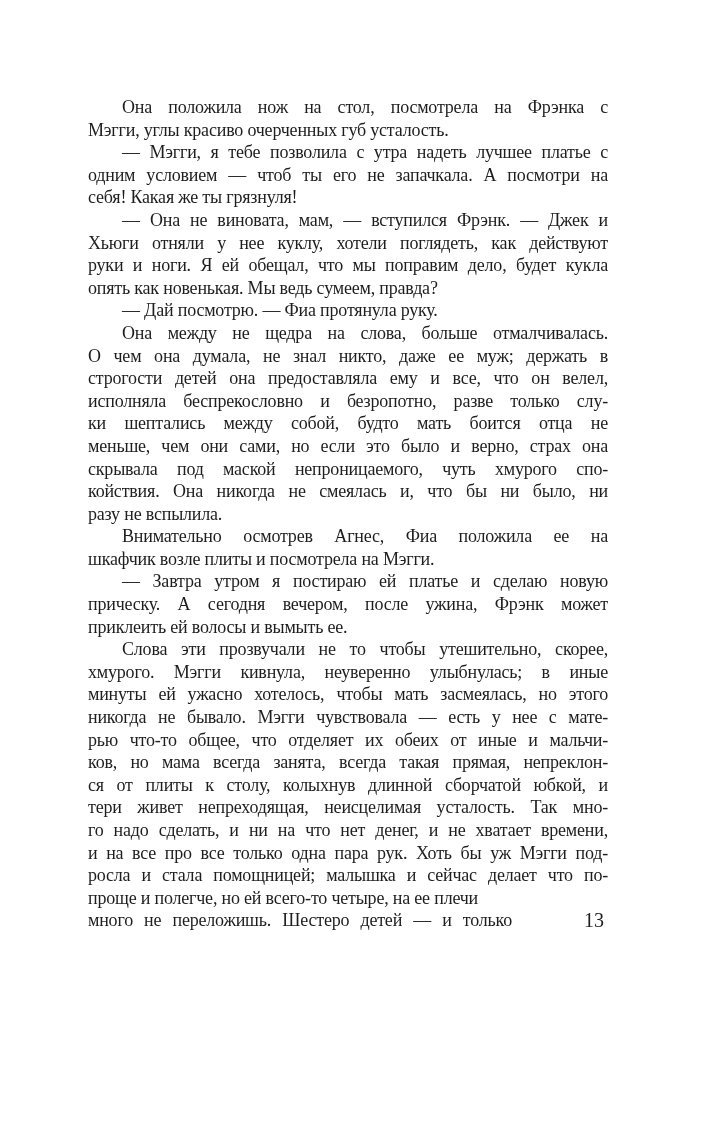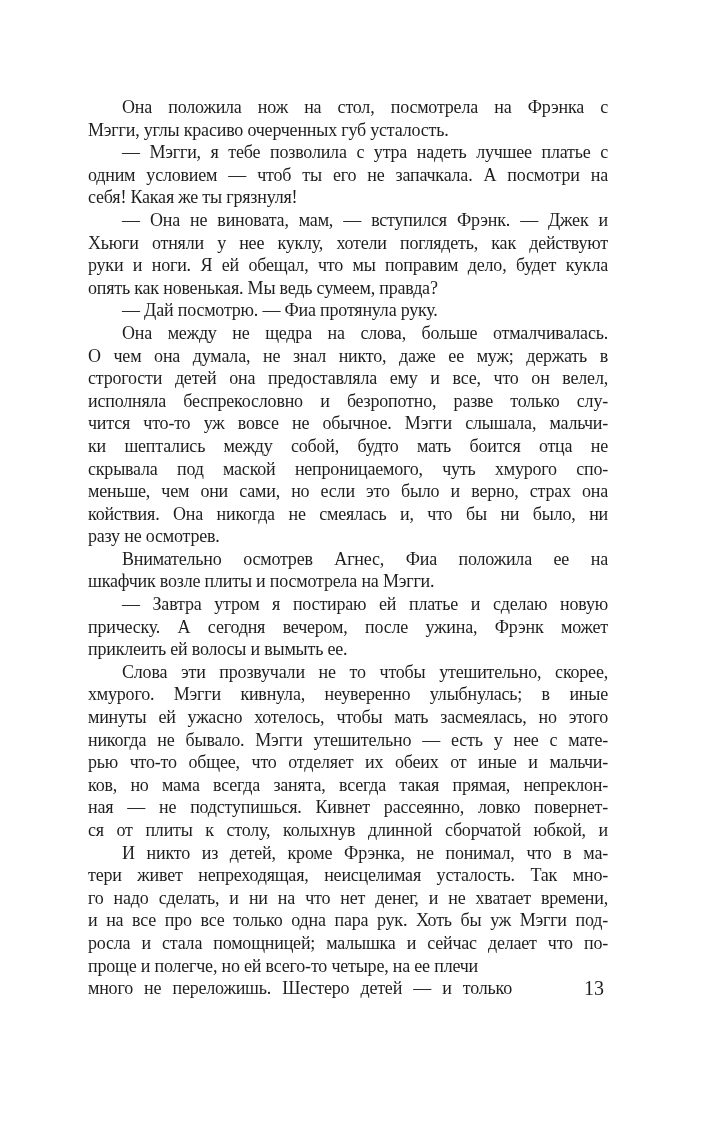--- a/index.html
+++ b/index.html
@@ -72,48 +72,45 @@
         <div class="line plain">опять как новенькая. Мы ведь сумеем, правда?</div>
       </div>
       <div class="paragraph">
         <div class="line indent plain">— Дай посмотрю. — Фиа протянула руку.</div>
       </div>
       <div class="paragraph">
         <div class="line indent">Она между не щедра на слова, больше отмалчивалась.</div>
         <div class="line">О чем она думала, не знал никто, даже ее муж; держать в</div>
         <div class="line">строгости детей она предоставляла ему и все, что он велел,</div>
         <div class="line">исполняла беспрекословно и безропотно, разве только слу-</div>
-        <div class="line">чится что-то уж вовсе не обычное. Мэгги слышала, мальчи-</div>
         <div class="line">ки шептались между собой, будто мать боится отца не</div>
+        <div class="line">меньше, чем они сами, но если это было и верно, страх она</div>
         <div class="line">скрывала под маской непроницаемого, чуть хмурого спо-</div>
-        <div class="line">меньше, чем они сами, но если это было и верно, страх она</div>
         <div class="line">койствия. Она никогда не смеялась и, что бы ни было, ни</div>
-        <div class="line plain">разу не осмотрев.</div>
+        <div class="line plain">разу не вспылила.</div>
       </div>
       <div class="paragraph">
         <div class="line indent">Внимательно осмотрев Агнес, Фиа положила ее на</div>
         <div class="line plain">шкафчик возле плиты и посмотрела на Мэгги.</div>
       </div>
       <div class="paragraph">
         <div class="line indent">— Завтра утром я постираю ей платье и сделаю новую</div>
         <div class="line">прическу. А сегодня вечером, после ужина, Фрэнк может</div>
         <div class="line plain">приклеить ей волосы и вымыть ее.</div>
       </div>
       <div class="paragraph">
         <div class="line indent">Слова эти прозвучали не то чтобы утешительно, скорее,</div>
         <div class="line">хмурого. Мэгги кивнула, неуверенно улыбнулась; в иные</div>
         <div class="line">минуты ей ужасно хотелось, чтобы мать засмеялась, но этого</div>
-        <div class="line">никогда не бывало. Мэгги утешительно — есть у нее с мате-</div>
+        <div class="line">никогда не бывало. Мэгги чувствовала — есть у нее с мате-</div>
         <div class="line">рью что-то общее, что отделяет их обеих от иные и мальчи-</div>
         <div class="line">ков, но мама всегда занята, всегда такая прямая, непреклон-</div>
-        <div class="line">ная — не подступишься. Кивнет рассеянно, ловко повернет-</div>
         <div class="line">ся от плиты к столу, колыхнув длинной сборчатой юбкой, и</div>
       </div>
       <div class="paragraph">
-        <div class="line indent">И никто из детей, кроме Фрэнка, не понимал, что в ма-</div>
         <div class="line">тери живет непреходящая, неисцелимая усталость. Так мно-</div>
         <div class="line">го надо сделать, и ни на что нет денег, и не хватает времени,</div>
         <div class="line">и на все про все только одна пара рук. Хоть бы уж Мэгги под-</div>
         <div class="line">росла и стала помощницей; малышка и сейчас делает что по-</div>
         <div class="line plain">проще и полегче, но ей всего-то четыре, на ее плечи</div>
         <div class="line plain folio-line"><span class="narrow">много не переложишь. Шестеро детей — и только</span><span class="folio">13</span></div>
       </div>
     </div>
 </div>
 

